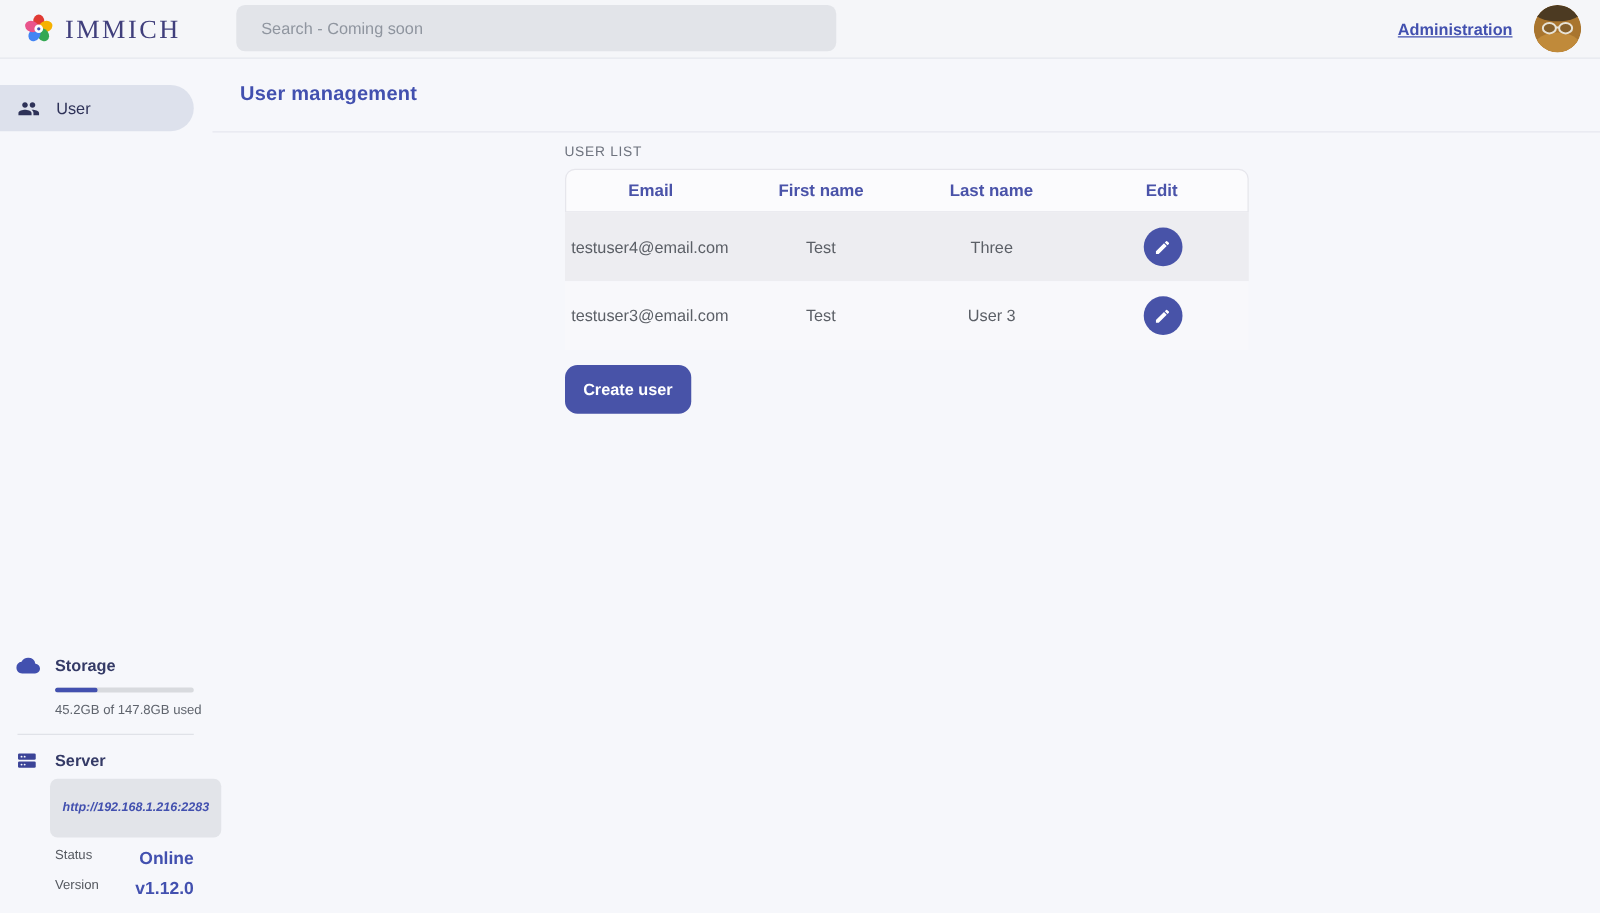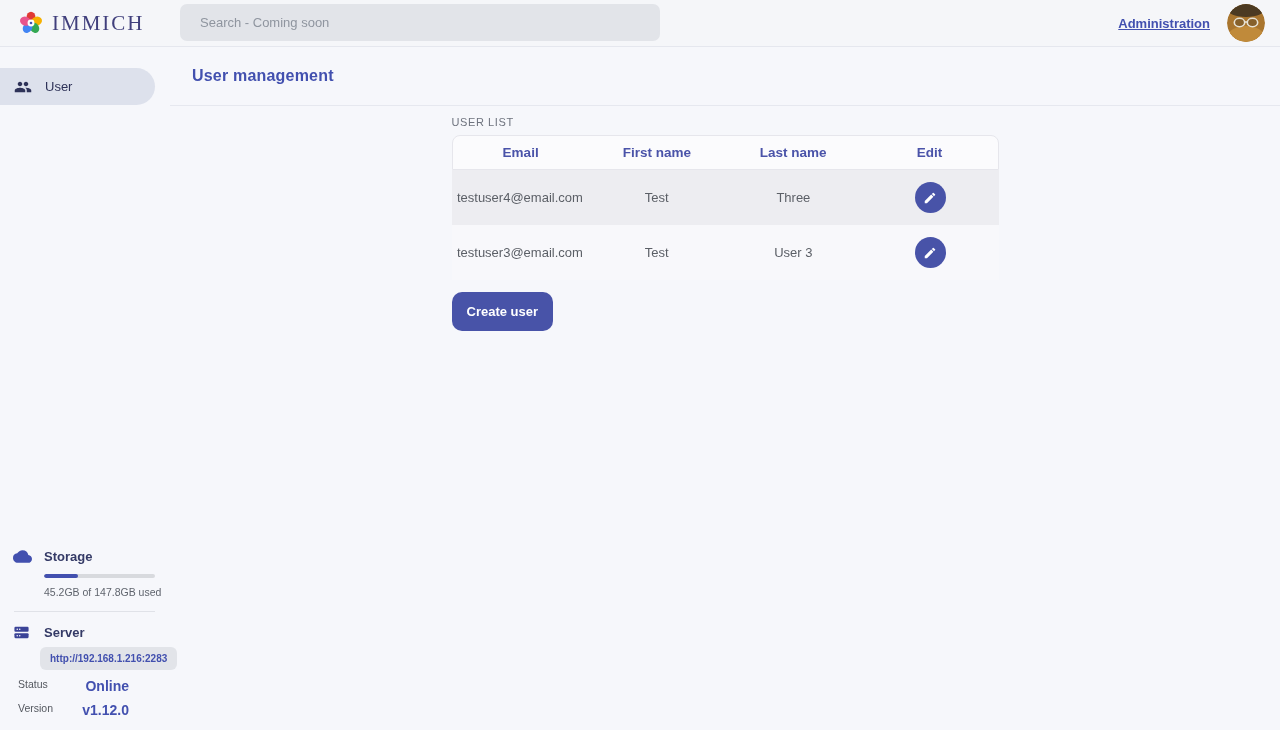--- a/index.html
+++ b/index.html
@@ -19,21 +19,21 @@
     display:flex; align-items:center;
     position:relative;
   }
   .logo { display:flex; align-items:center; gap:8px; margin-left:18px; cursor:pointer; }
   .logo-text {
     font-family:"Liberation Serif", serif;
     font-size:21px; letter-spacing:2px; font-weight:500;
     color:#403f7c;
   }
   .searchbar {
-    position:absolute; left:180px; top:4px;
+    position:absolute; left:189px; top:4px;
     width:480px; height:37px;
     background:#e2e4e9; border-radius:7px;
     display:flex; align-items:center;
     padding-left:20px;
   }
   .searchbar input {
     border:none; outline:none; background:transparent;
     font-size:13px; color:#5c6169; width:420px;
     font-family:"Liberation Sans", sans-serif;
   }
@@ -63,24 +63,25 @@
   .side-sec-head .ic { width:31px; flex:0 0 31px; display:flex; align-items:center; }
   .side-sec-title { font-size:13px; font-weight:700; color:#343a66; }
   .side-indent { margin-left:44px; width:111px; }
   .progress-track { margin-top:8px; height:4px; background:#d8dade; border-radius:3px; overflow:hidden; }
   .progress-fill { height:100%; background:#4250af; border-radius:3px; }
   .usage-text { margin-top:8px; font-size:10.5px; color:#5f646d; white-space:nowrap; }
   .side-divider { margin:13px 0 12px 14px; width:141px; border-top:1px solid #e0e2e8; }
   .url-pill {
     margin:6px 0 0 40px; display:inline-block;
     background:#e2e4e9; border-radius:6px;
-    padding:6px 10px; font-size:10px; font-weight:700; color:#4250af;
+    padding:18px 10px; font-size:10px; font-weight:700; color:#4250af;
     white-space:nowrap;
-  }
-  .kv-row { margin-left:18px; width:111px; display:flex; justify-content:space-between; margin-top:8px; }
+    font-style:italic;
+  }
+  .kv-row { margin-left:44px; width:111px; display:flex; justify-content:space-between; margin-top:8px; }
   .kv-label { font-size:10.5px; color:#54585f; }
   .kv-value { font-size:14px; font-weight:700; color:#4250af; }
 
   
   .main { flex:1; display:flex; flex-direction:column; min-width:0; }
   .main-titlebar {
     height:59px; flex:0 0 59px;
     display:flex; align-items:center; padding-left:22px;
     border-bottom:1px solid #e6e8ef;
   }

